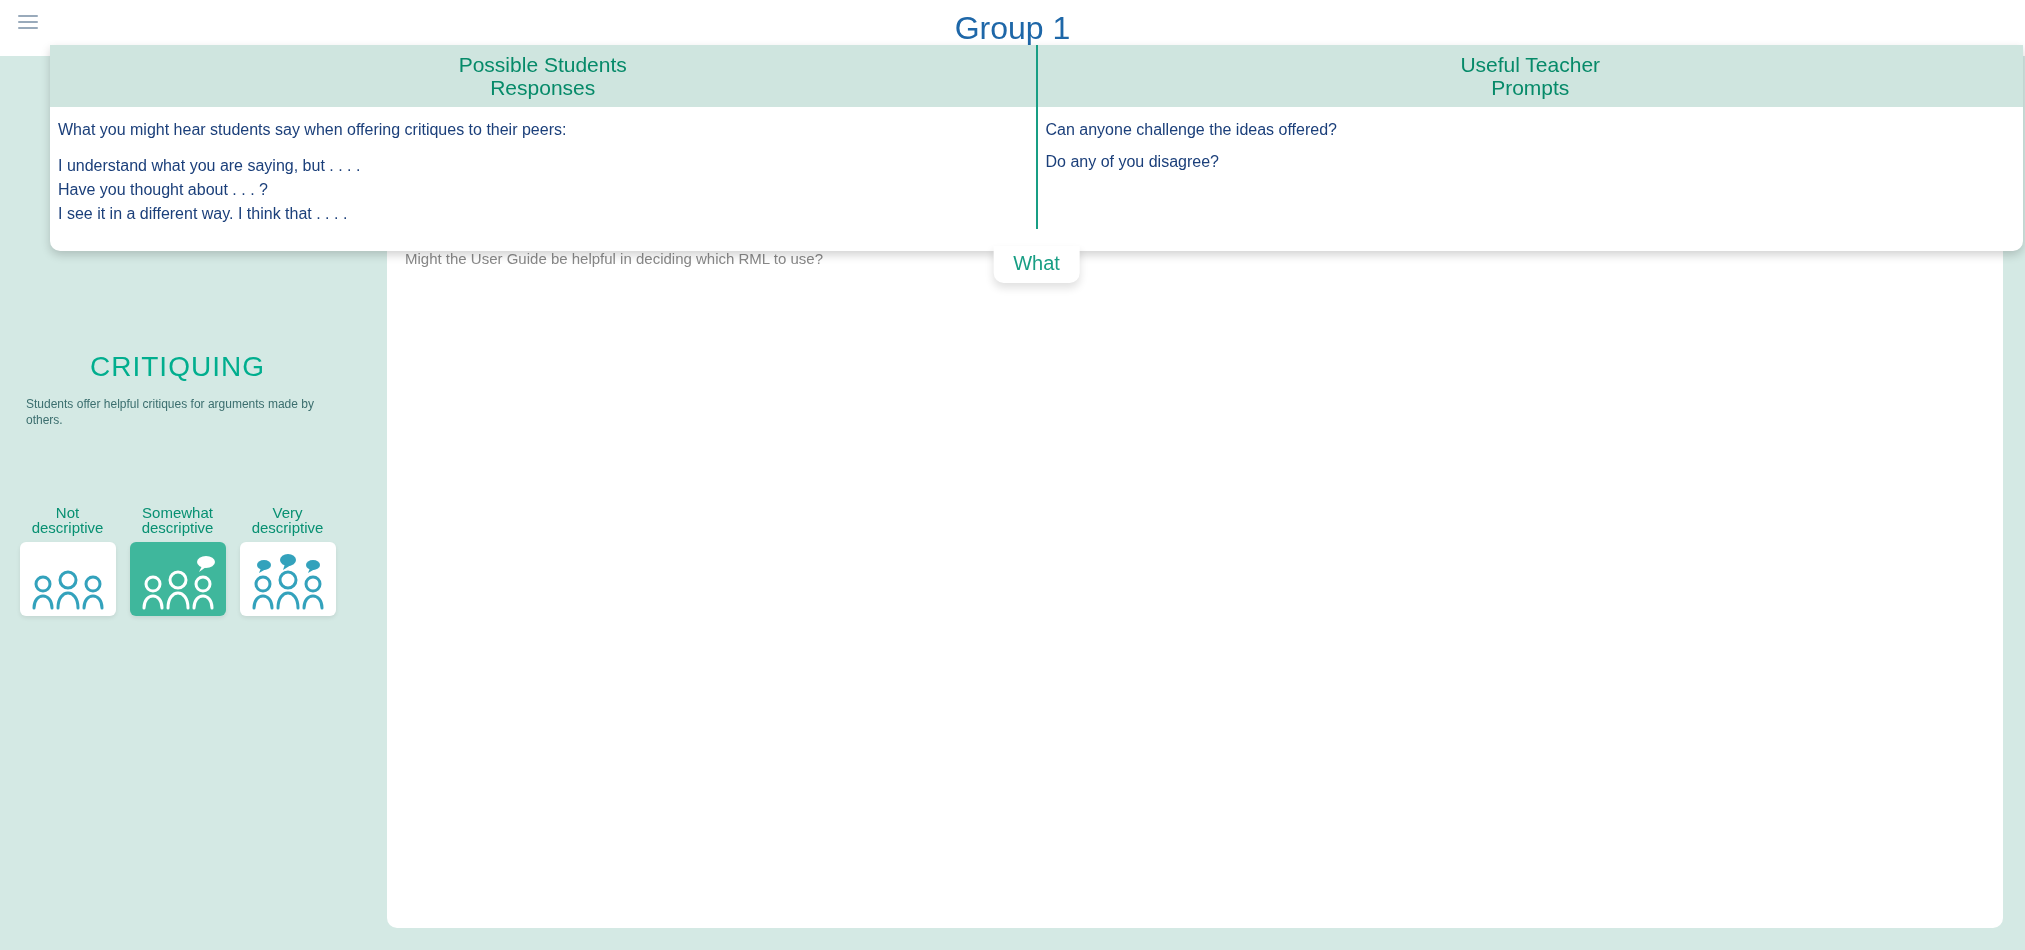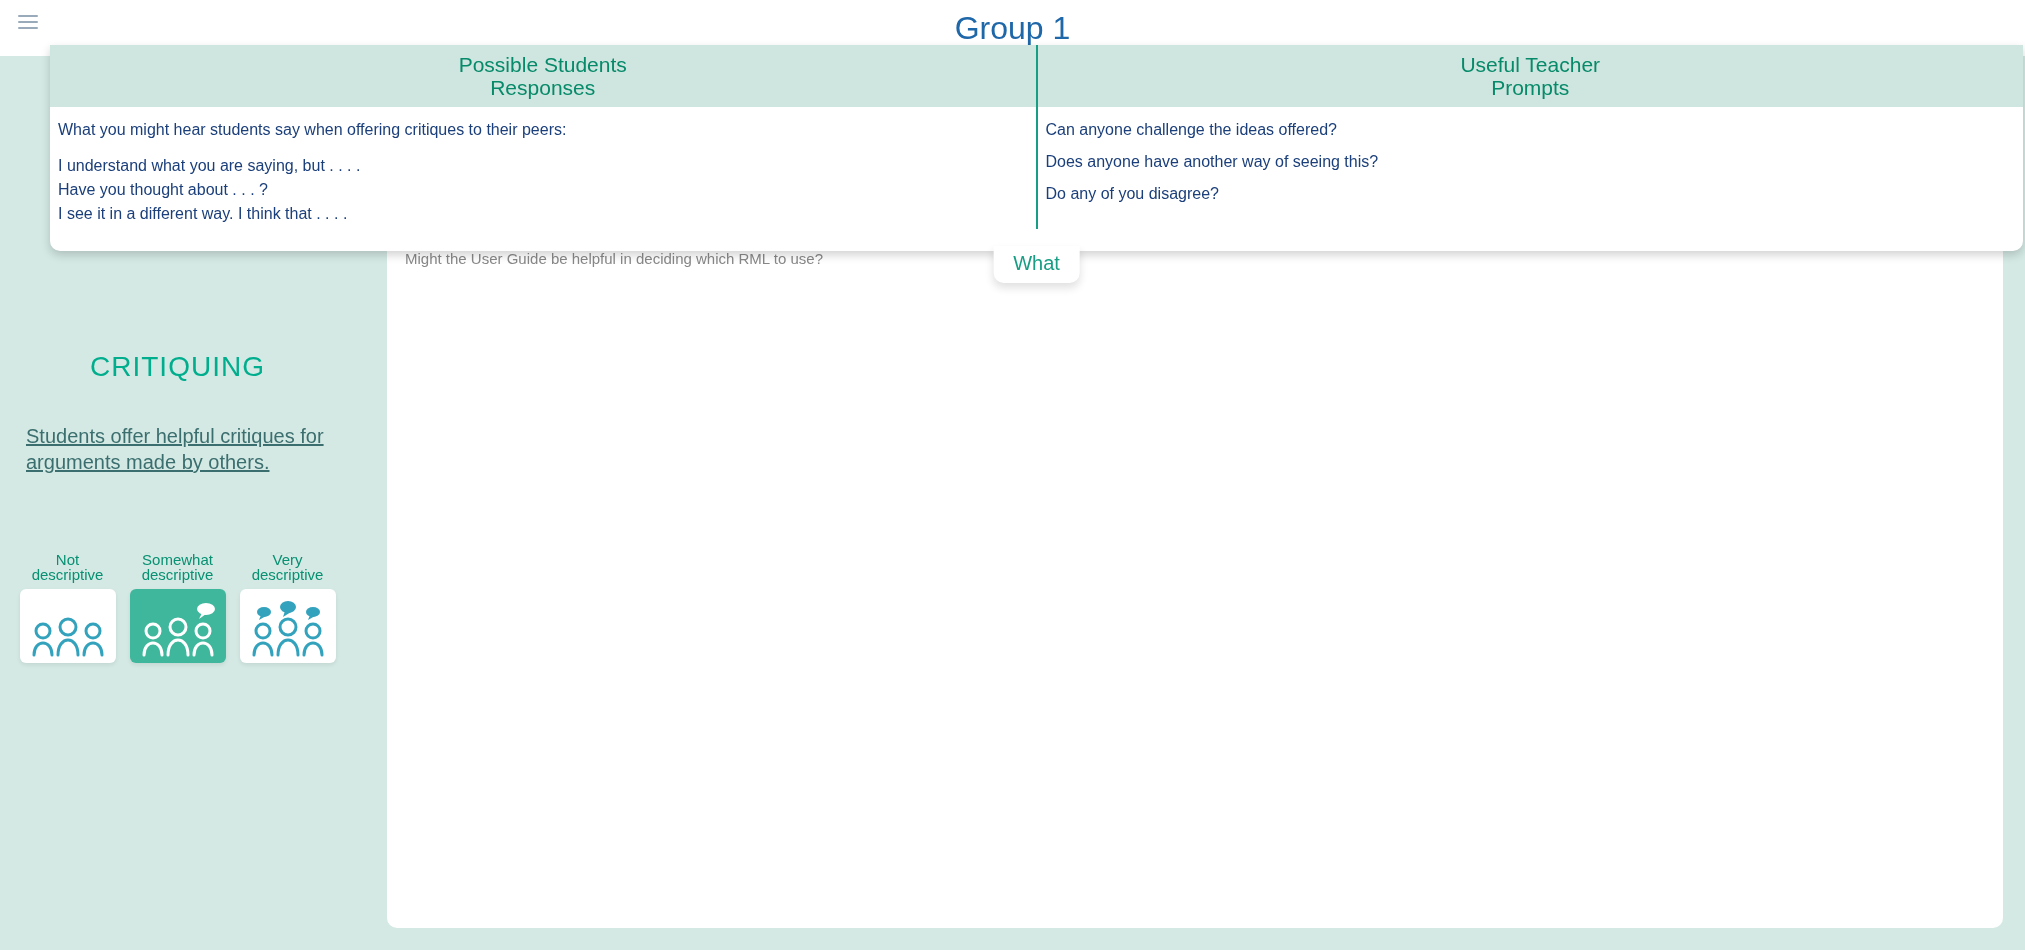--- a/index.html
+++ b/index.html
@@ -84,21 +84,21 @@
   
   .sidebar{
     position:absolute;left:0;top:45px;bottom:0;width:355px;
     padding:0 26px;color:#2e4b4b;
   }
   .critiquing-title{
     font-size:28px;letter-spacing:1px;color:var(--teal-dark);
     text-align:center;margin-top:306px;font-weight:400;
   }
   .critiquing-desc{
-    margin-top:40px;color:#3b6e6e;font-size:20px;line-height:1.3;text-decoration:underline;
+    margin-top:14px;color:#3b6e6e;font-size:12px;line-height:1.3;
   }
   .options{
     display:flex;gap:14px;margin-top:72px;justify-content:center;
   }
   .option{width:104px;text-align:center;}
   .option .lbl{color:#079072;font-size:15px;line-height:1.05;margin-bottom:6px;height:36px;display:flex;align-items:flex-end;justify-content:center;}
   .option .card{
     height:74px;border-radius:6px;background:#fff;
     display:flex;align-items:flex-end;justify-content:center;
     padding:6px;cursor:pointer;
@@ -219,18 +219,17 @@
   <div class="tips-body">
     <div class="col left">
       <p class="intro">What you might hear students say when offering critiques to their peers:</p>
       <p>I understand what you are saying, but . . . .</p>
       <p>Have you thought about . . . ?</p>
       <p>I see it in a different way. I think that . . . .</p>
     </div>
     <div class="vdiv"></div>
     <div class="col right">
       <p>Can anyone challenge the ideas offered?</p>
-      <p>Does anyone have another way of seeing this?</p>
       <p>Do any of you disagree?</p>
     </div>
   </div>
   <div class="tips-tab">What</div>
 </div>
 
 </body></html>

